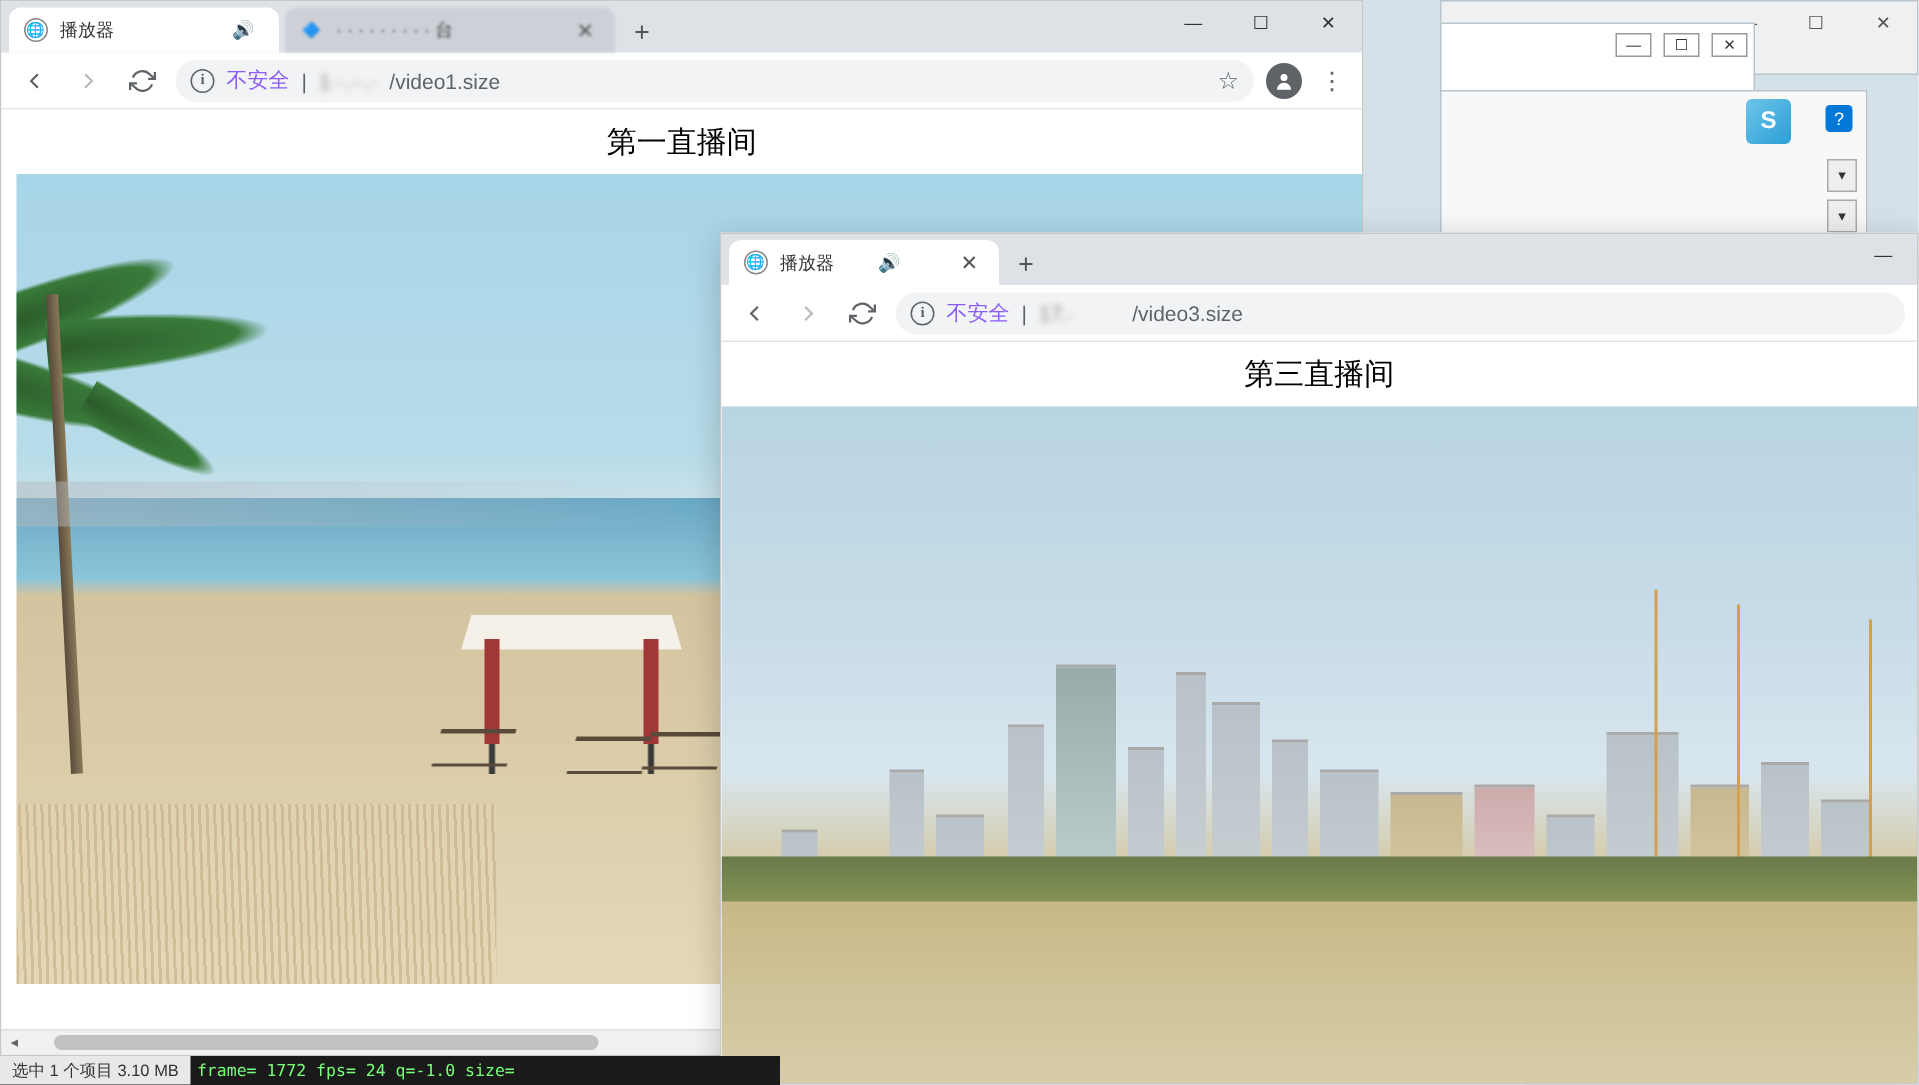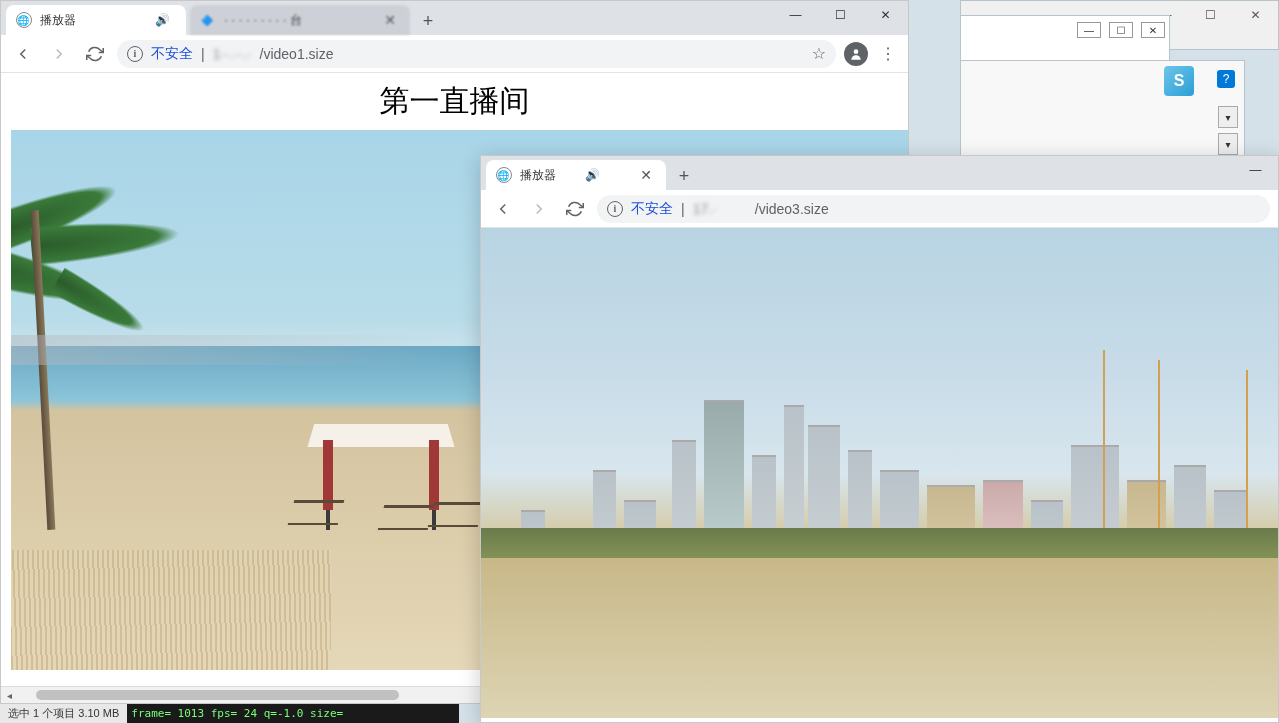--- a/index.html
+++ b/index.html
@@ -30,29 +30,29 @@
   .newtab { width: 28px; height: 28px; display: flex; align-items: center; justify-content: center; color: #555; font-size: 18px; }
   .winctrl { position: absolute; right: 0; top: 0; display: flex; }
   .winctrl .btn { width: 45px; height: 28px; display:flex; align-items:center; justify-content:center; color:#333; font-size:12px; }
   
   .toolbar { height: 38px; background: #fff; border-bottom: 1px solid #e3e3e3; display: flex; align-items: center; padding: 0 8px; gap: 8px; }
   .nav-btn { width: 28px; height: 28px; display:flex; align-items:center; justify-content:center; color:#5f6368; }
   .nav-btn.disabled { color: #bbb; }
   .nav-btn svg { width: 18px; height: 18px; }
   .omnibox { flex: 1; height: 28px; background: #f1f3f4; border-radius: 14px; display: flex; align-items: center; padding: 0 10px; font-size: 14px; color: #5f6368; gap: 8px; }
   .omnibox .sec-ico { width: 16px; height: 16px; border: 1.5px solid #5f6368; border-radius: 50%; display:flex; align-items:center; justify-content:center; font-size:10px; font-weight:bold; font-family: serif; }
-  .omnibox .url-sec { color: #1d4ed8; }
+  .omnibox .url-sec { color: #8b5cf6; }
   .omnibox .url-ip { color: #888; filter: blur(2px); }
   .omnibox .url-path { color: #5f6368; }
   .omnibox .star { margin-left: auto; color: #5f6368; font-size: 16px; }
   .avatar { width: 24px; height: 24px; background: #5f6368; border-radius: 50%; display:flex; align-items:center; justify-content:center; color:#fff; }
   .menu { width: 24px; display:flex; align-items:center; justify-content:center; color:#5f6368; font-size:16px; }
   
   .content { flex: 1; overflow: hidden; background: #fff; position: relative; }
-  .page-title { text-align: center; font-size: 30px; font-weight: normal; padding: 8px 0; color: #000; font-family: "Microsoft YaHei", sans-serif; }
+  .page-title { text-align: center; font-size: 20px; font-weight: normal; padding: 8px 0; color: #000; font-family: "Microsoft YaHei", sans-serif; }
   .video-frame { position: relative; }
   
   
   .beach { width: 898px; height: 540px; margin-left: 10px; position: relative; overflow: hidden; background: linear-gradient(to bottom, #a8d5e8 0%, #b8dce9 35%, #c8e2ec 40%, #6aa8c4 40%, #8cc5d9 50%, #d4c39f 52%, #e5d8b8 100%); }
   .beach .skyline { position: absolute; left: 0; right: 0; top: 38%; height: 30px; background: linear-gradient(to right, rgba(180,185,190,.5) 0%, transparent 50%); }
   .beach .gazebo { position: absolute; left: 310px; top: 290px; width: 120px; height: 110px; }
   .beach .gazebo .roof { width: 140px; height: 30px; background: #f5f0e8; transform: perspective(200px) rotateX(40deg); margin-left: -10px; }
   .beach .gazebo .posts { position: absolute; top: 20px; left: 5px; right: 5px; bottom: 0; border-left: 4px solid #3a3a3a; border-right: 4px solid #3a3a3a; }
   .beach .gazebo .curtain { position: absolute; top: 20px; width: 10px; height: 70px; background: #a03838; }
   .beach .gazebo .c1 { left: 2px; } .beach .gazebo .c2 { right: 2px; }
@@ -66,21 +66,21 @@
   .city .skyline2 { position: absolute; left: 0; right: 0; top: 35%; height: 200px; }
   .city .bldg { position: absolute; bottom: 0; background: linear-gradient(to bottom, #b8c2c8, #d0d5d8); border-top: 2px solid #aaa; }
   .city .crane { position: absolute; width: 2px; background: #d4a050; }
   .city .beach-area { position: absolute; left: 0; right: 0; bottom: 0; height: 160px; background: linear-gradient(to bottom, #c8b888 0%, #ddd4b4 100%); }
   .city .greenbelt { position: absolute; left: 0; right: 0; bottom: 150px; height: 40px; background: linear-gradient(to bottom, #6a7a4a, #8a9a5a); }
   
   .hscroll { height: 17px; background: #f1f1f1; border-top: 1px solid #ddd; display:flex; align-items:center; }
   .hscroll .thumb { width: 40%; height: 10px; background: #c1c1c1; border-radius: 5px; margin-left: 2%; }
   .hscroll .arrow { width: 17px; height: 17px; display:flex; align-items:center; justify-content:center; color:#666; font-size:10px; }
   
-  .taskbar-hint { position: absolute; left: 0; bottom: 0; width: 459px; height: 19px; background: #1a1a1a; color: #ccc; font-size: 11px; font-family: monospace; display:flex; align-items:center; z-index: 10; }
+  .taskbar-hint { position: absolute; left: 0; bottom: 0; width: 520px; height: 19px; background: #1a1a1a; color: #ccc; font-size: 11px; font-family: monospace; display:flex; align-items:center; z-index: 10; }
   .taskbar-hint .sel { background: #e8e8e8; color: #333; padding: 2px 8px; margin-right: 4px; font-family: "Segoe UI", sans-serif; }
 </style>
 </head>
 <body>
 
 <div class="bgwin top">
   <div class="ctrls">
     <div class="ctrl">—</div>
     <div class="ctrl">☐</div>
     <div class="ctrl">✕</div>
@@ -213,20 +213,21 @@
       </div>
     <div class="omnibox">
       <span class="sec-ico">i</span>
       <span class="url-sec">不安全</span>
       <span>|</span>
       <span class="url-ip">17.·</span>
       <span class="url-path" style="margin-left:30px;">/video3.size</span>
     </div>
   </div>
   <div class="content">
+    <h2 class="page-title">第三直播间</h2>
     <div class="video-frame">
       <div class="city">
         <div class="skyline2">
           <div class="bldg" style="left:5%; width:3%; height:90px;"></div>
           <div class="bldg" style="left:9%; width:2.5%; height:70px;"></div>
           <div class="bldg" style="left:14%; width:3%; height:130px;"></div>
           <div class="bldg" style="left:18%; width:4%; height:100px;"></div>
           <div class="bldg" style="left:24%; width:3%; height:160px;"></div>
           <div class="bldg" style="left:28%; width:5%; height:200px; background:linear-gradient(#9aa,#cdd);"></div>
           <div class="bldg" style="left:34%; width:3%; height:145px;"></div>
@@ -248,14 +249,14 @@
         <div class="greenbelt"></div>
         <div class="beach-area"></div>
 
       </div>
     </div>
   </div>
 </div>
 
 <div class="taskbar-hint">
   <span class="sel">选中 1 个项目  3.10 MB</span>
-  <span style="color:#7f7;">frame= 1013 fps= 24 q=-1.0 size=</span>
+  <span style="color:#7f7;">frame= 1772 fps= 24 q=-1.0 size=</span>
 </div>
 
 </body></html>

